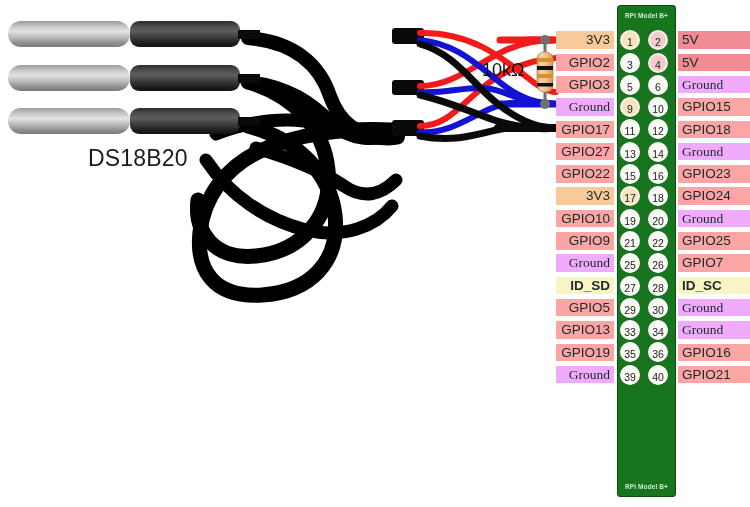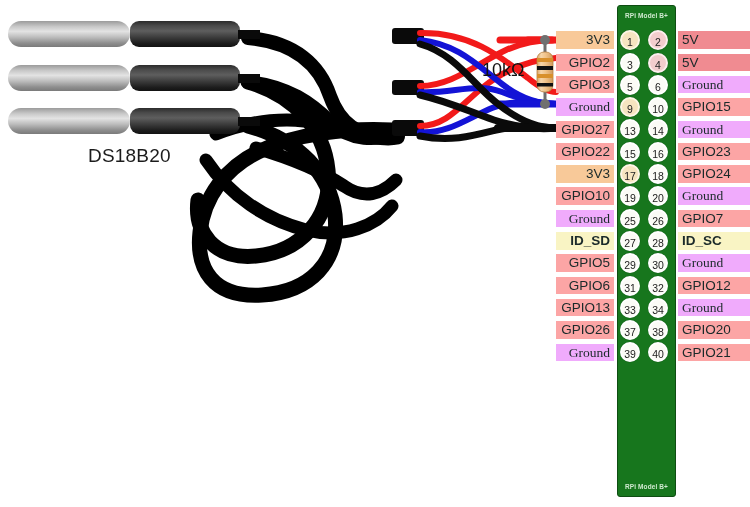--- a/index.html
+++ b/index.html
@@ -51,21 +51,21 @@
   }
   .sensor .stub {
     position: absolute;
     top: 9px;
     width: 22px; height: 9px;
     background: #0a0a0a;
   }
   #sensor-label {
     position: absolute;
     left: 88px; top: 145px;
-    font-size: 19px;
+    font-size: 23px;
     color: #1c1c1c;
     letter-spacing: 0.2px;
     white-space: nowrap;
   }
 
   
   #resistor-label {
     position: absolute;
     left: 482px; top: 60px;
     font-size: 18px;
@@ -299,20 +299,26 @@
             <div class="pin even ">6</div>
             <div class="lbl right c-ground">Ground</div>
           </div>
           <div class="pin-row">
             <div class="lbl left c-ground">Ground</div>
             <div class="pin odd ring-cream">9</div>
             <div class="pin even ">10</div>
             <div class="lbl right c-gpio">GPIO15</div>
           </div>
           <div class="pin-row">
+            <div class="lbl left c-gpio">GPIO17</div>
+            <div class="pin odd ">11</div>
+            <div class="pin even ">12</div>
+            <div class="lbl right c-gpio">GPIO18</div>
+          </div>
+          <div class="pin-row">
             <div class="lbl left c-gpio">GPIO27</div>
             <div class="pin odd ">13</div>
             <div class="pin even ">14</div>
             <div class="lbl right c-ground">Ground</div>
           </div>
           <div class="pin-row">
             <div class="lbl left c-gpio">GPIO22</div>
             <div class="pin odd ">15</div>
             <div class="pin even ">16</div>
             <div class="lbl right c-gpio">GPIO23</div>
@@ -323,54 +329,54 @@
             <div class="pin even ">18</div>
             <div class="lbl right c-gpio">GPIO24</div>
           </div>
           <div class="pin-row">
             <div class="lbl left c-gpio">GPIO10</div>
             <div class="pin odd ">19</div>
             <div class="pin even ">20</div>
             <div class="lbl right c-ground">Ground</div>
           </div>
           <div class="pin-row">
+            <div class="lbl left c-gpio">GPIO9</div>
+            <div class="pin odd ">21</div>
+            <div class="pin even ">22</div>
+            <div class="lbl right c-gpio">GPIO25</div>
+          </div>
+          <div class="pin-row">
             <div class="lbl left c-ground">Ground</div>
             <div class="pin odd ">25</div>
             <div class="pin even ">26</div>
             <div class="lbl right c-gpio">GPIO7</div>
           </div>
           <div class="pin-row">
             <div class="lbl left c-id">ID_SD</div>
             <div class="pin odd ">27</div>
             <div class="pin even ">28</div>
             <div class="lbl right c-id">ID_SC</div>
           </div>
           <div class="pin-row">
             <div class="lbl left c-gpio">GPIO5</div>
             <div class="pin odd ">29</div>
             <div class="pin even ">30</div>
             <div class="lbl right c-ground">Ground</div>
           </div>
           <div class="pin-row">
-            <div class="lbl left c-gpio">GPIO6</div>
-            <div class="pin odd ">31</div>
-            <div class="pin even ">32</div>
-            <div class="lbl right c-gpio">GPIO12</div>
-          </div>
-          <div class="pin-row">
             <div class="lbl left c-gpio">GPIO13</div>
             <div class="pin odd ">33</div>
             <div class="pin even ">34</div>
             <div class="lbl right c-ground">Ground</div>
           </div>
           <div class="pin-row">
-            <div class="lbl left c-gpio">GPIO26</div>
-            <div class="pin odd ">37</div>
-            <div class="pin even ">38</div>
-            <div class="lbl right c-gpio">GPIO20</div>
+            <div class="lbl left c-gpio">GPIO19</div>
+            <div class="pin odd ">35</div>
+            <div class="pin even ">36</div>
+            <div class="lbl right c-gpio">GPIO16</div>
           </div>
           <div class="pin-row">
             <div class="lbl left c-ground">Ground</div>
             <div class="pin odd ">39</div>
             <div class="pin even ">40</div>
             <div class="lbl right c-gpio">GPIO21</div>
           </div>
         </div>
     </div>
   </div>

